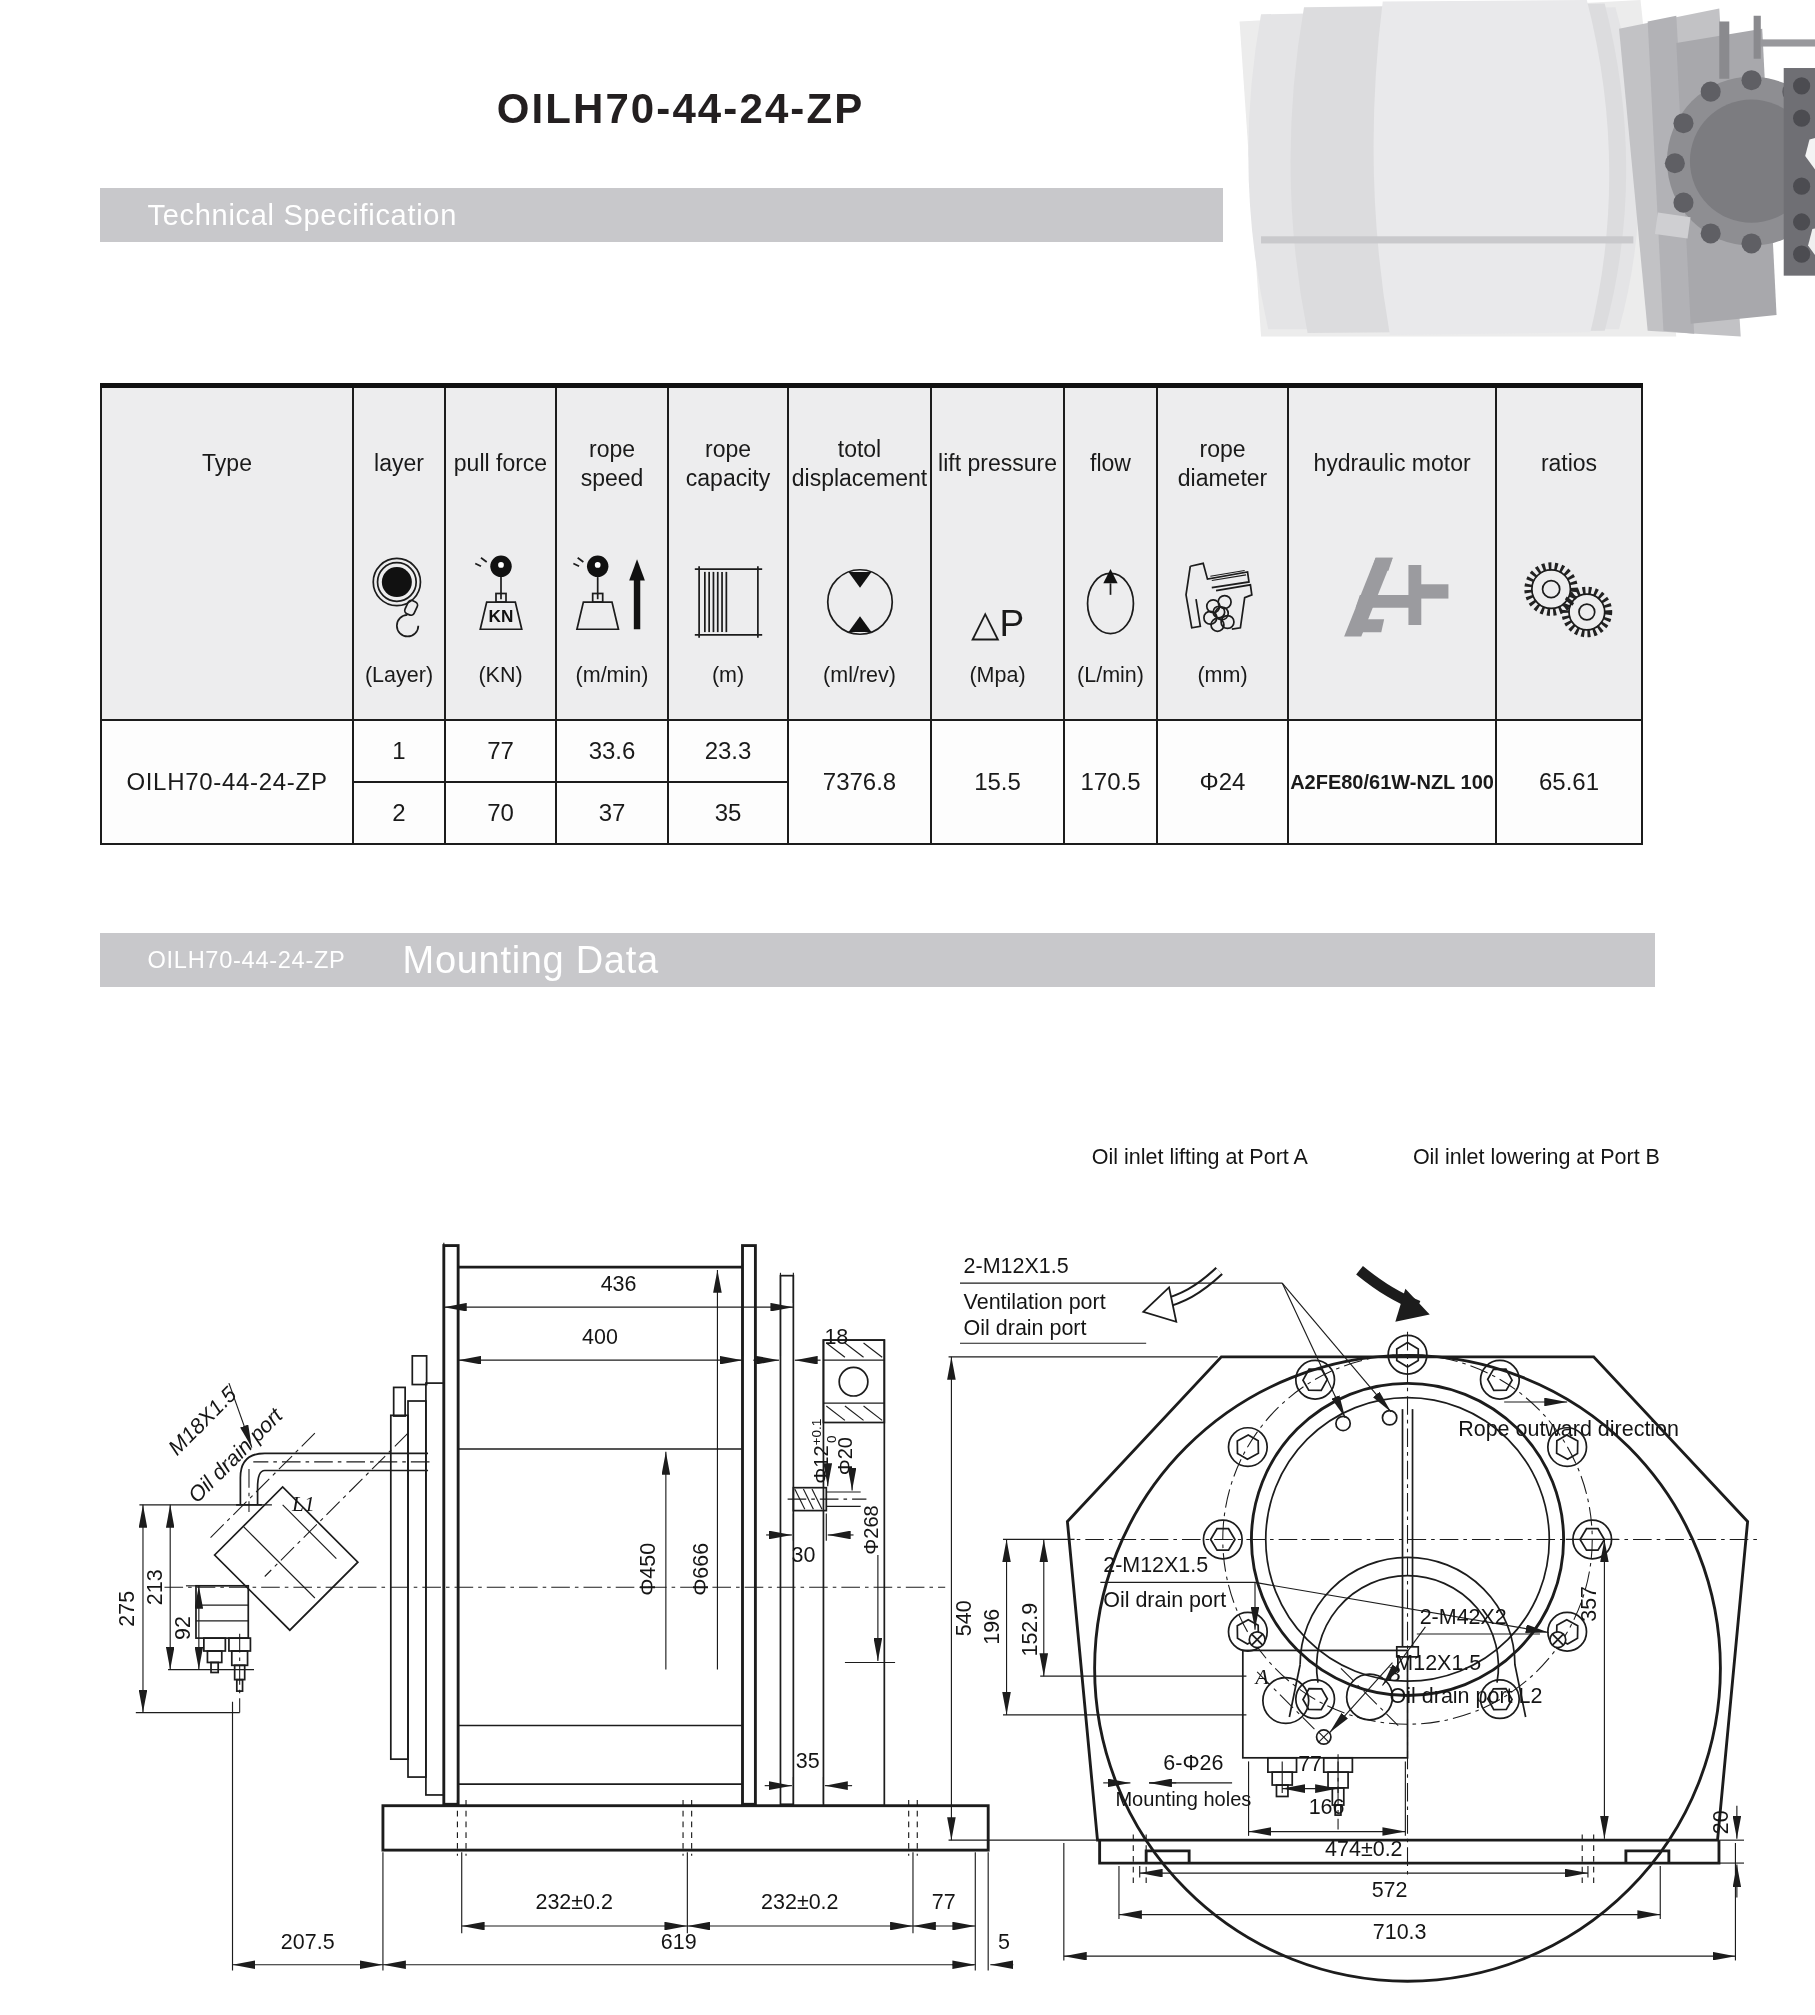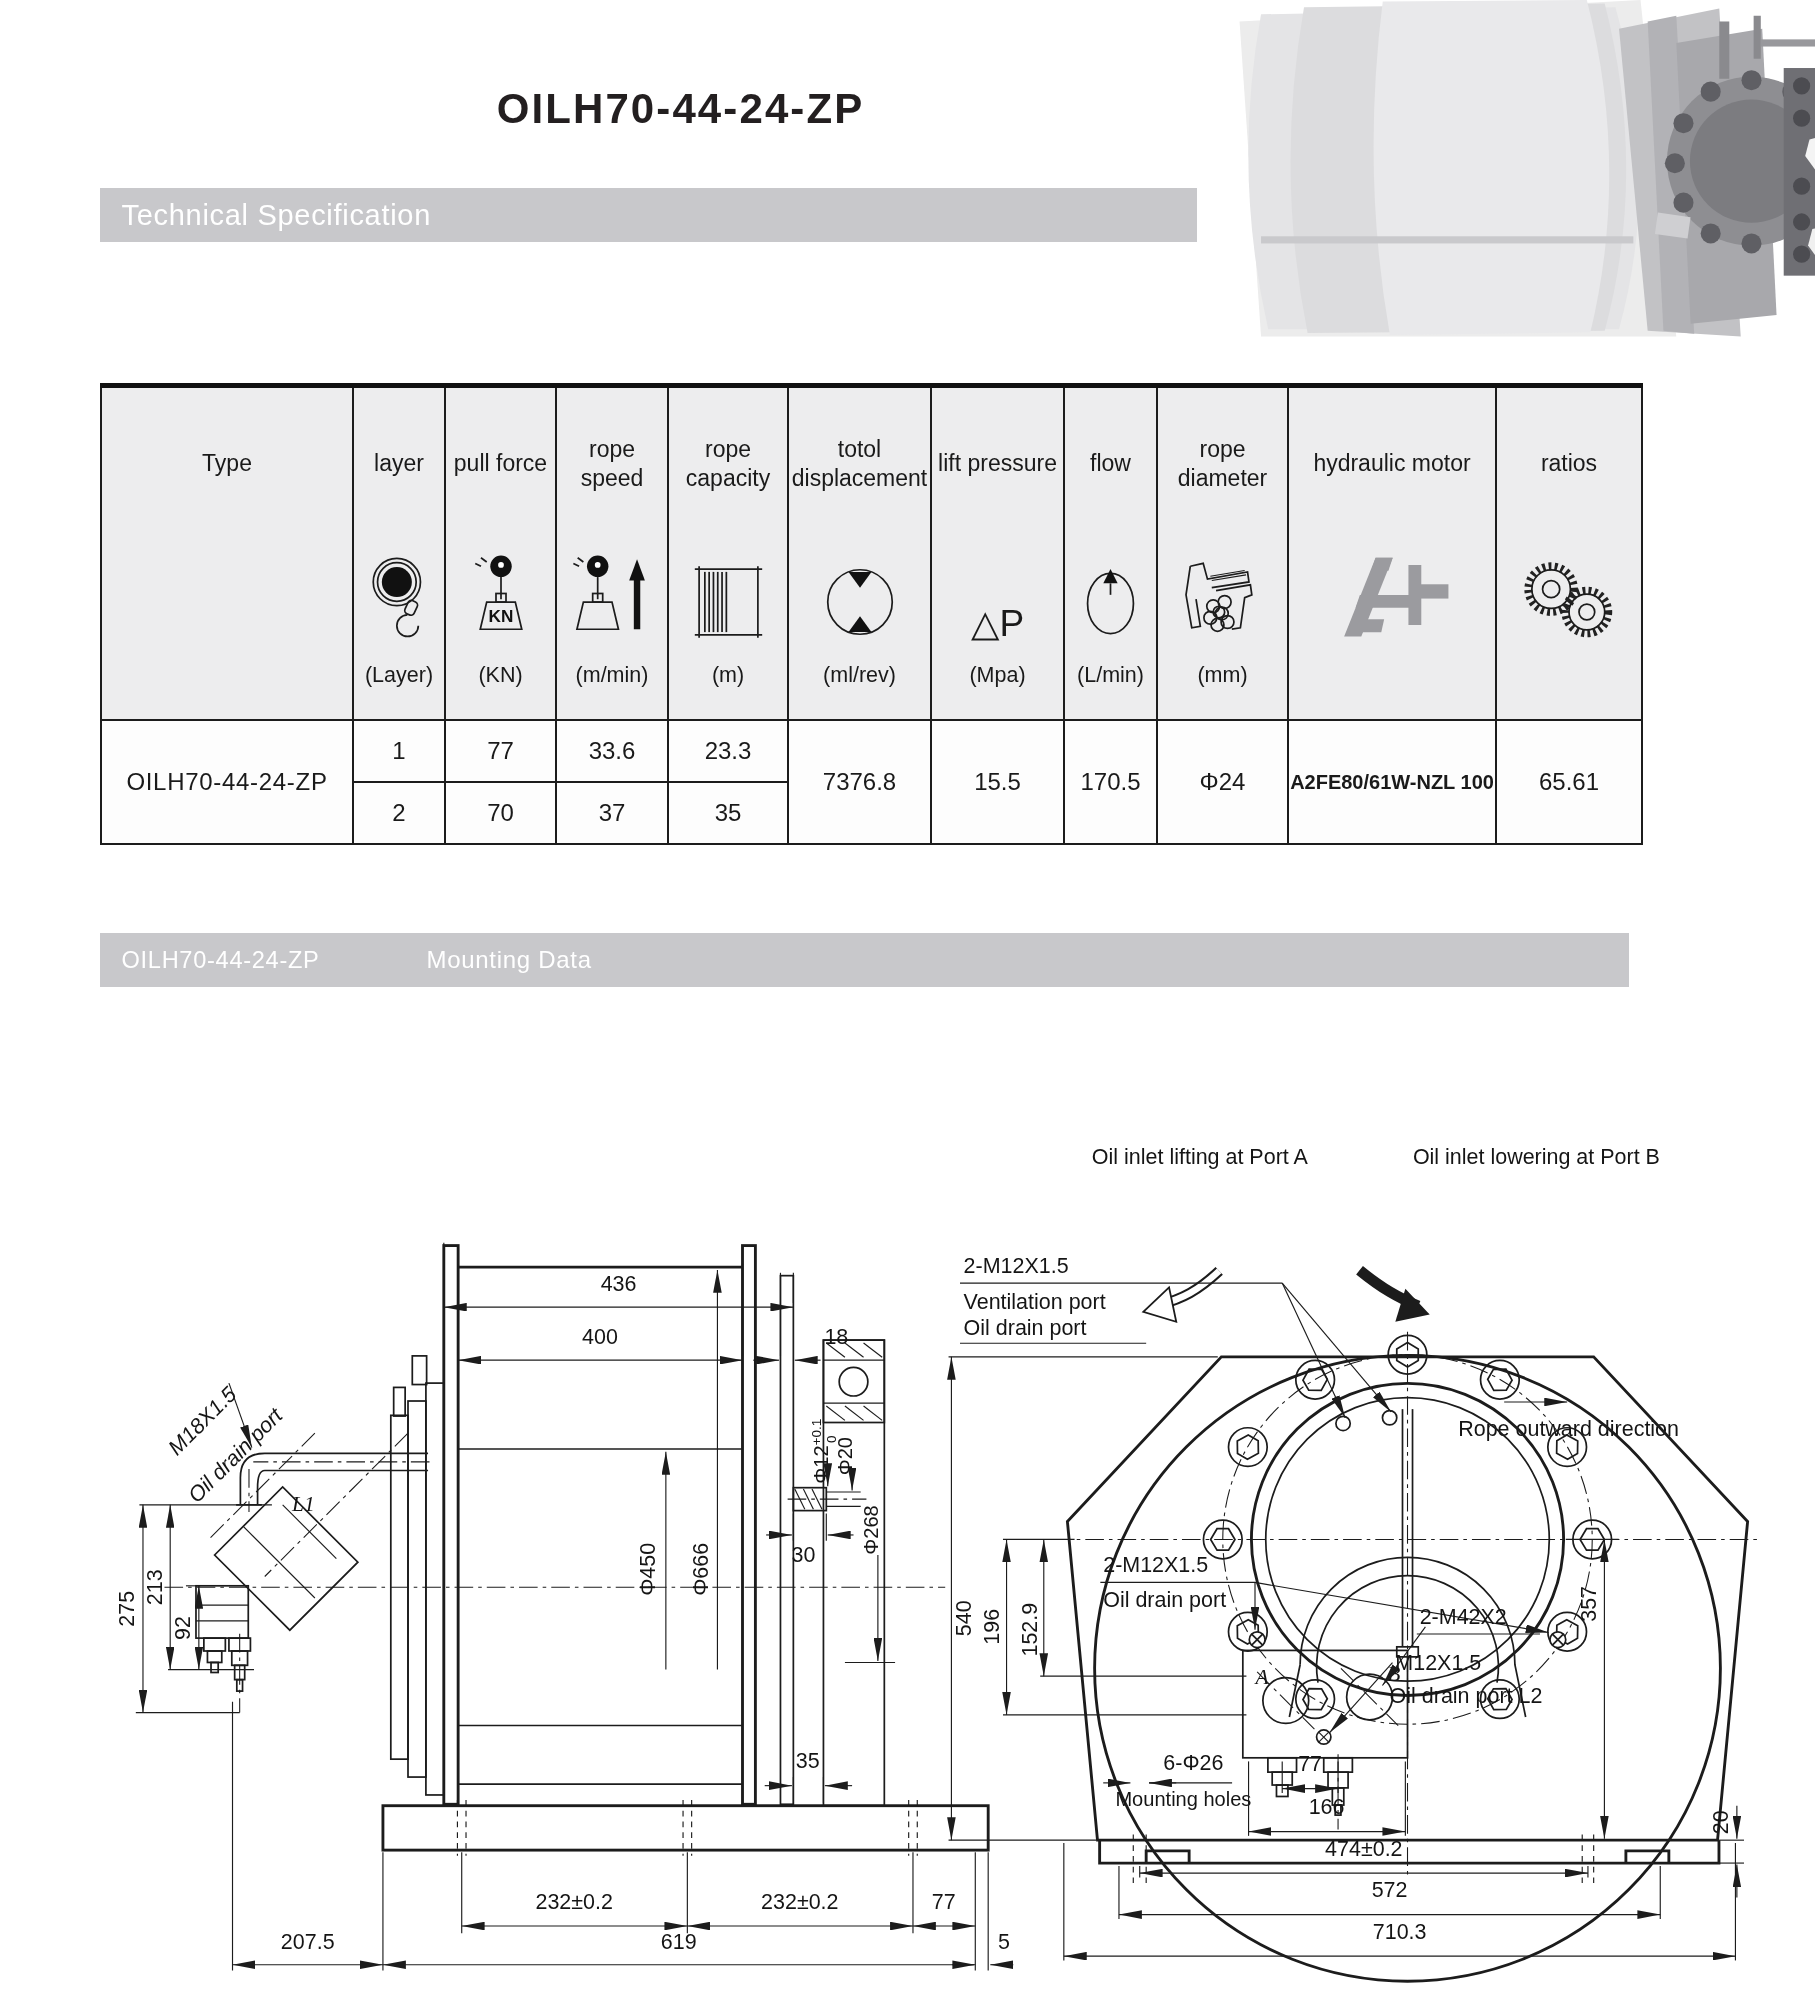--- a/index.html
+++ b/index.html
@@ -1,26 +1,26 @@
 <!DOCTYPE html>
 <html style="font-size:11.5px"><head>
 <meta charset="utf-8">
 <style>
   html,body{margin:0;padding:0;background:#ffffff;}
   body{width:1816px;height:2015px;position:relative;font-family:"Liberation Sans",sans-serif;color:#1a1a1a;overflow:hidden;}
   .abs{position:absolute;}
   
   #page-title{left:0;top:85px;width:1361px;text-align:center;font-size:42px;font-weight:bold;letter-spacing:2.1px;color:#231f20;}
   
-  .bar{background:#c8c8cb;color:#ffffff;display:flex;align-items:center;}
+  .bar{background:#c8c8cb;color:#ffffff;display:flex;align-items:center;padding-left:26px;}
   #techspec-bar{left:100px;top:188px;width:1097px;height:54px;}
   #techspec-bar .bar-big{font-size:29px;margin-left:21.5px;letter-spacing:0.7px;}
   #mounting-bar{left:100px;top:933px;width:1529px;height:54px;}
   #mounting-bar .bar-small{font-size:23.6px;margin-left:21.5px;letter-spacing:0.7px;}
-  #mounting-bar .bar-big{font-size:24px;margin-left:107px;letter-spacing:0.7px;}
+  #mounting-bar .bar-big{font-size:38px;margin-left:57px;letter-spacing:0.7px;}
   
   #spec-table{left:100px;top:383px;width:1542px;border-collapse:collapse;table-layout:fixed;}
   #spec-table td{border:2.1px solid #1c1c1c;text-align:center;vertical-align:middle;padding:0;}
   #spec-table{border:2.9px solid #111;border-top:5px solid #111;}
   td.hdr{background:#ededee;height:331px;vertical-align:top;}
   td.data{background:#fdfdfd;font-size:24px;height:60px;}
   .hcell{display:flex;flex-direction:column;align-items:center;height:100%;}
   .hlabel{margin-top:37px;font-size:23px;line-height:1.25;height:77px;display:flex;align-items:center;justify-content:center;}
   .hicon{height:143px;display:flex;align-items:flex-end;justify-content:center;}
   .hunit{font-size:21.5px;margin-top:18px;}

